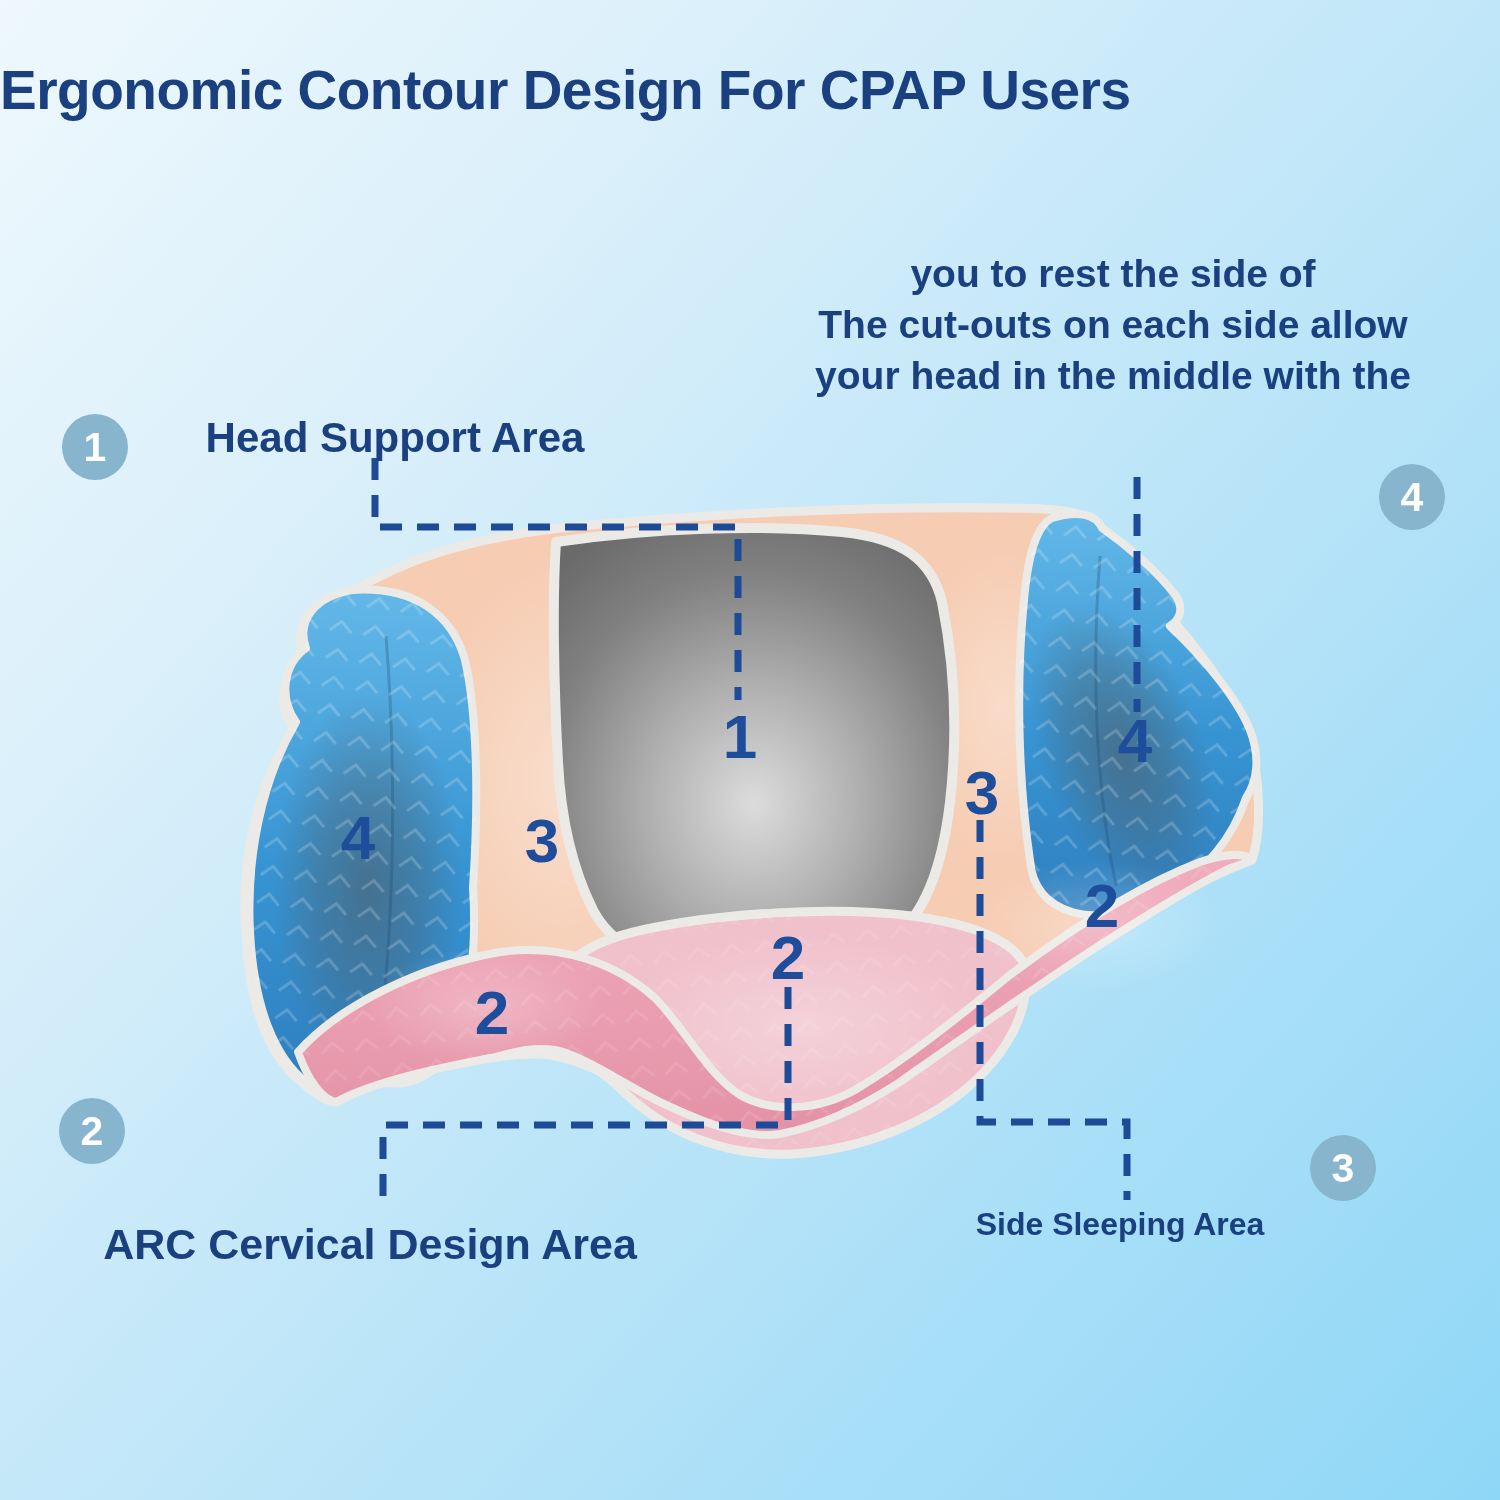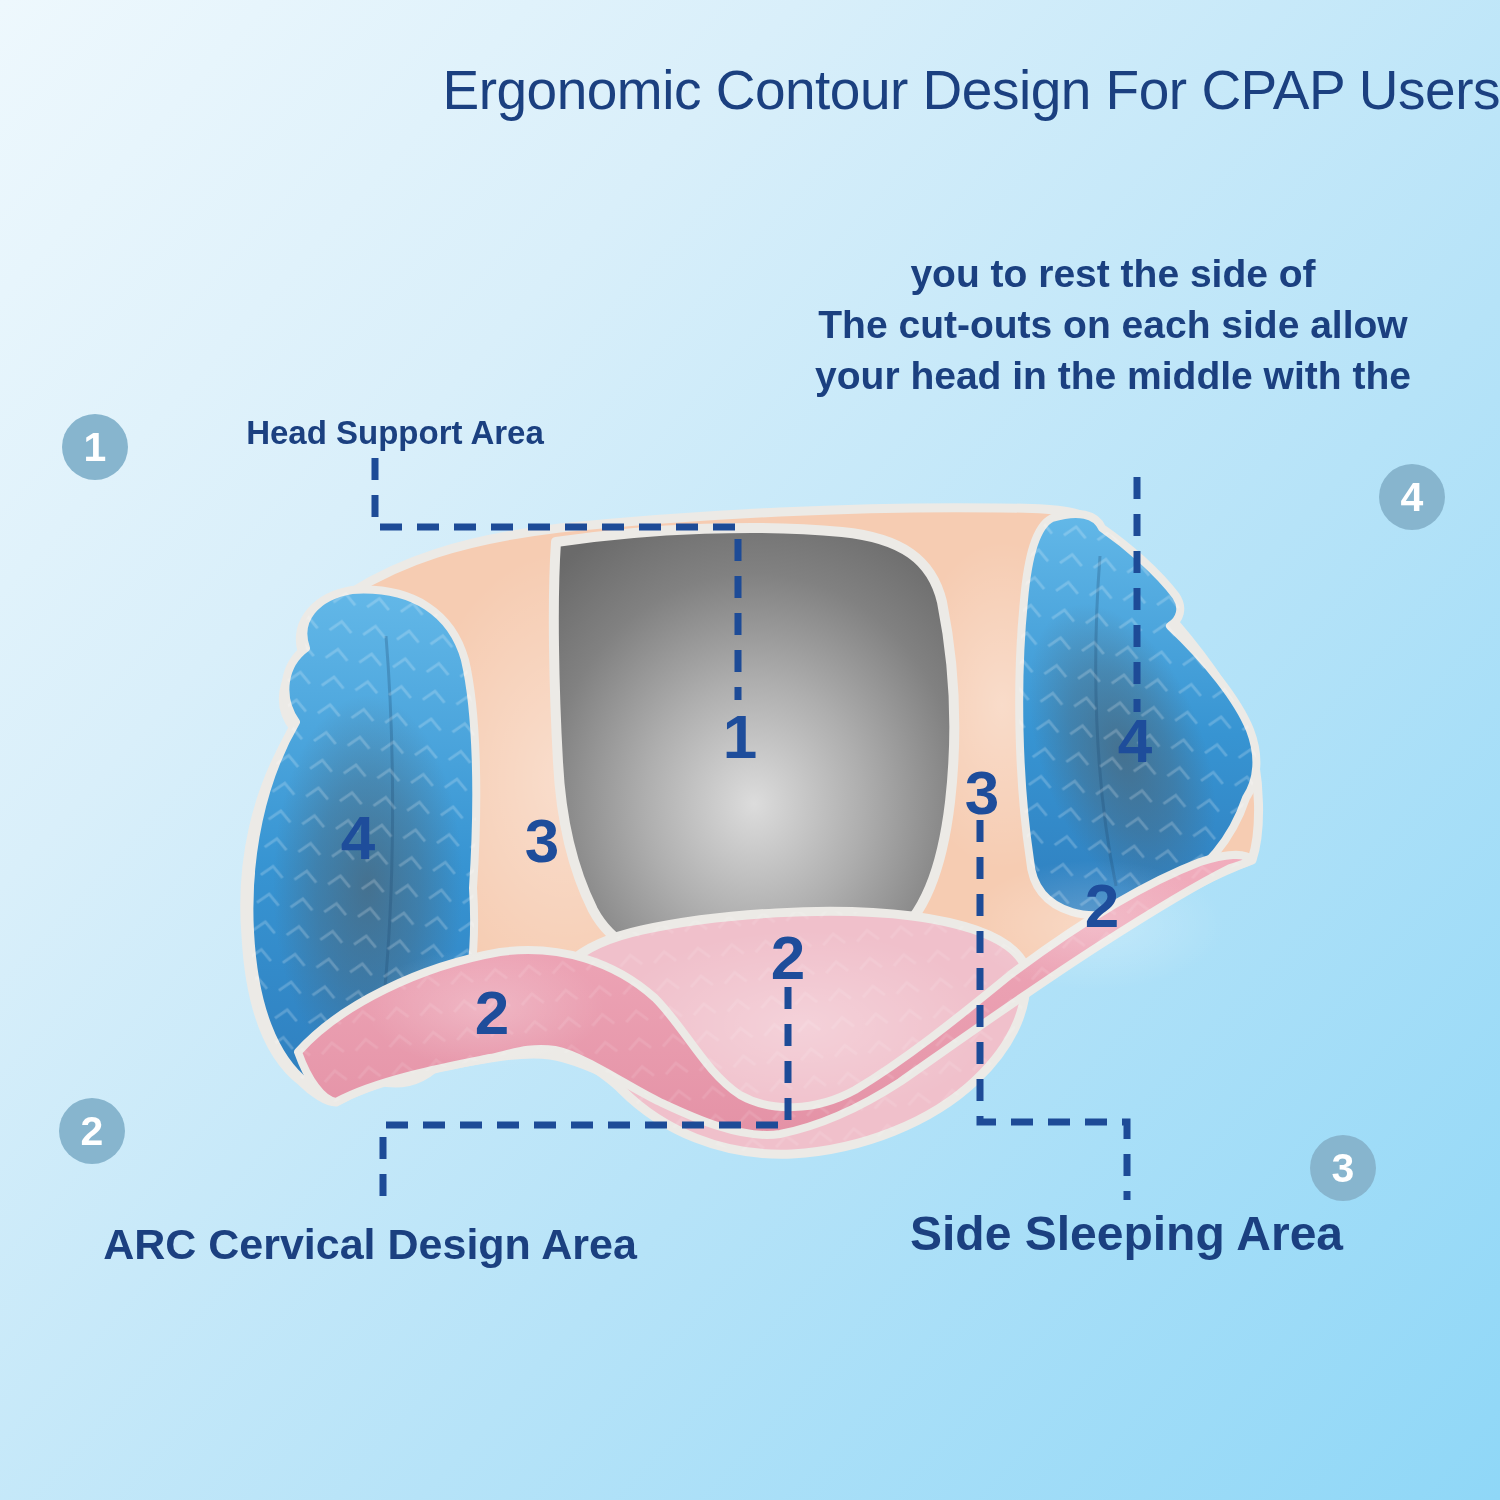--- a/index.html
+++ b/index.html
@@ -1,29 +1,29 @@
 <!DOCTYPE html>
 <html style="--accent-navy: #1b4080; --dash-blue: #1d4b97; --number-blue: #1e4d9b; --badge-bg: #87b5ce; --badge-text: #ffffff; --pillow-peach: #f6ccb2; --pillow-pink: #eb9fb1; --pillow-seat: #f0c0cb; --pillow-blue: #3b97d4; --pillow-gray: #6e6e6e; --piping: #eceae6;"><head>
 <meta charset="utf-8">
 <style>
   html,body{margin:0;padding:0;}
   body{width:1500px;height:1500px;font-family:"Liberation Sans",sans-serif;}
   .stage{position:relative;width:1500px;height:1500px;overflow:hidden;
     background:linear-gradient(132deg,#eef8fd 0%,#d9effa 28%,#b6e3f8 62%,#8fd7f7 100%);}
   .art{position:absolute;left:0;top:0;width:1500px;height:1500px;}
-  .title{position:absolute;left:0;right:0;top:58px;text-align:right;
-    font-size:55px;font-weight:400;letter-spacing:-0.5px;color:var(--accent-navy);}
+  .title{position:absolute;left:0;right:0;top:58px;text-align:left;
+    font-size:55px;font-weight:700;letter-spacing:-0.5px;color:var(--accent-navy);}
   .annotation{position:absolute;left:773px;top:248px;width:680px;text-align:center;
     font-size:39px;font-weight:700;line-height:51px;color:var(--accent-navy);}
   .annotation span{display:block;}
-  .zone-label{position:absolute;font-size:33px;font-weight:700;color:var(--accent-navy);
+  .zone-label{position:absolute;font-size:42px;font-weight:700;color:var(--accent-navy);
     text-align:center;white-space:nowrap;}
   .label-head{left:190px;top:414px;width:410px;}
   .label-arc{left:60px;top:1220px;width:620px;font-size:43px;}
-  .label-side{left:910px;top:1206px;width:420px;font-size:48px;}
+  .label-side{left:910px;top:1206px;width:420px;font-size:32px;}
   .badge{position:absolute;width:66px;height:66px;border-radius:50%;
     background:var(--badge-bg);color:var(--badge-text);font-size:41px;font-weight:700;
     text-align:center;line-height:66px;}
   .badge-1{left:62px;top:414px;}
   .badge-2{left:59px;top:1098px;}
   .badge-3{left:1310px;top:1135px;}
   .badge-4{left:1379px;top:464px;}
   .znum{position:absolute;transform:translate(-50%,-50%);font-size:62px;font-weight:700;
     color:var(--number-blue);line-height:1;}
 </style>

